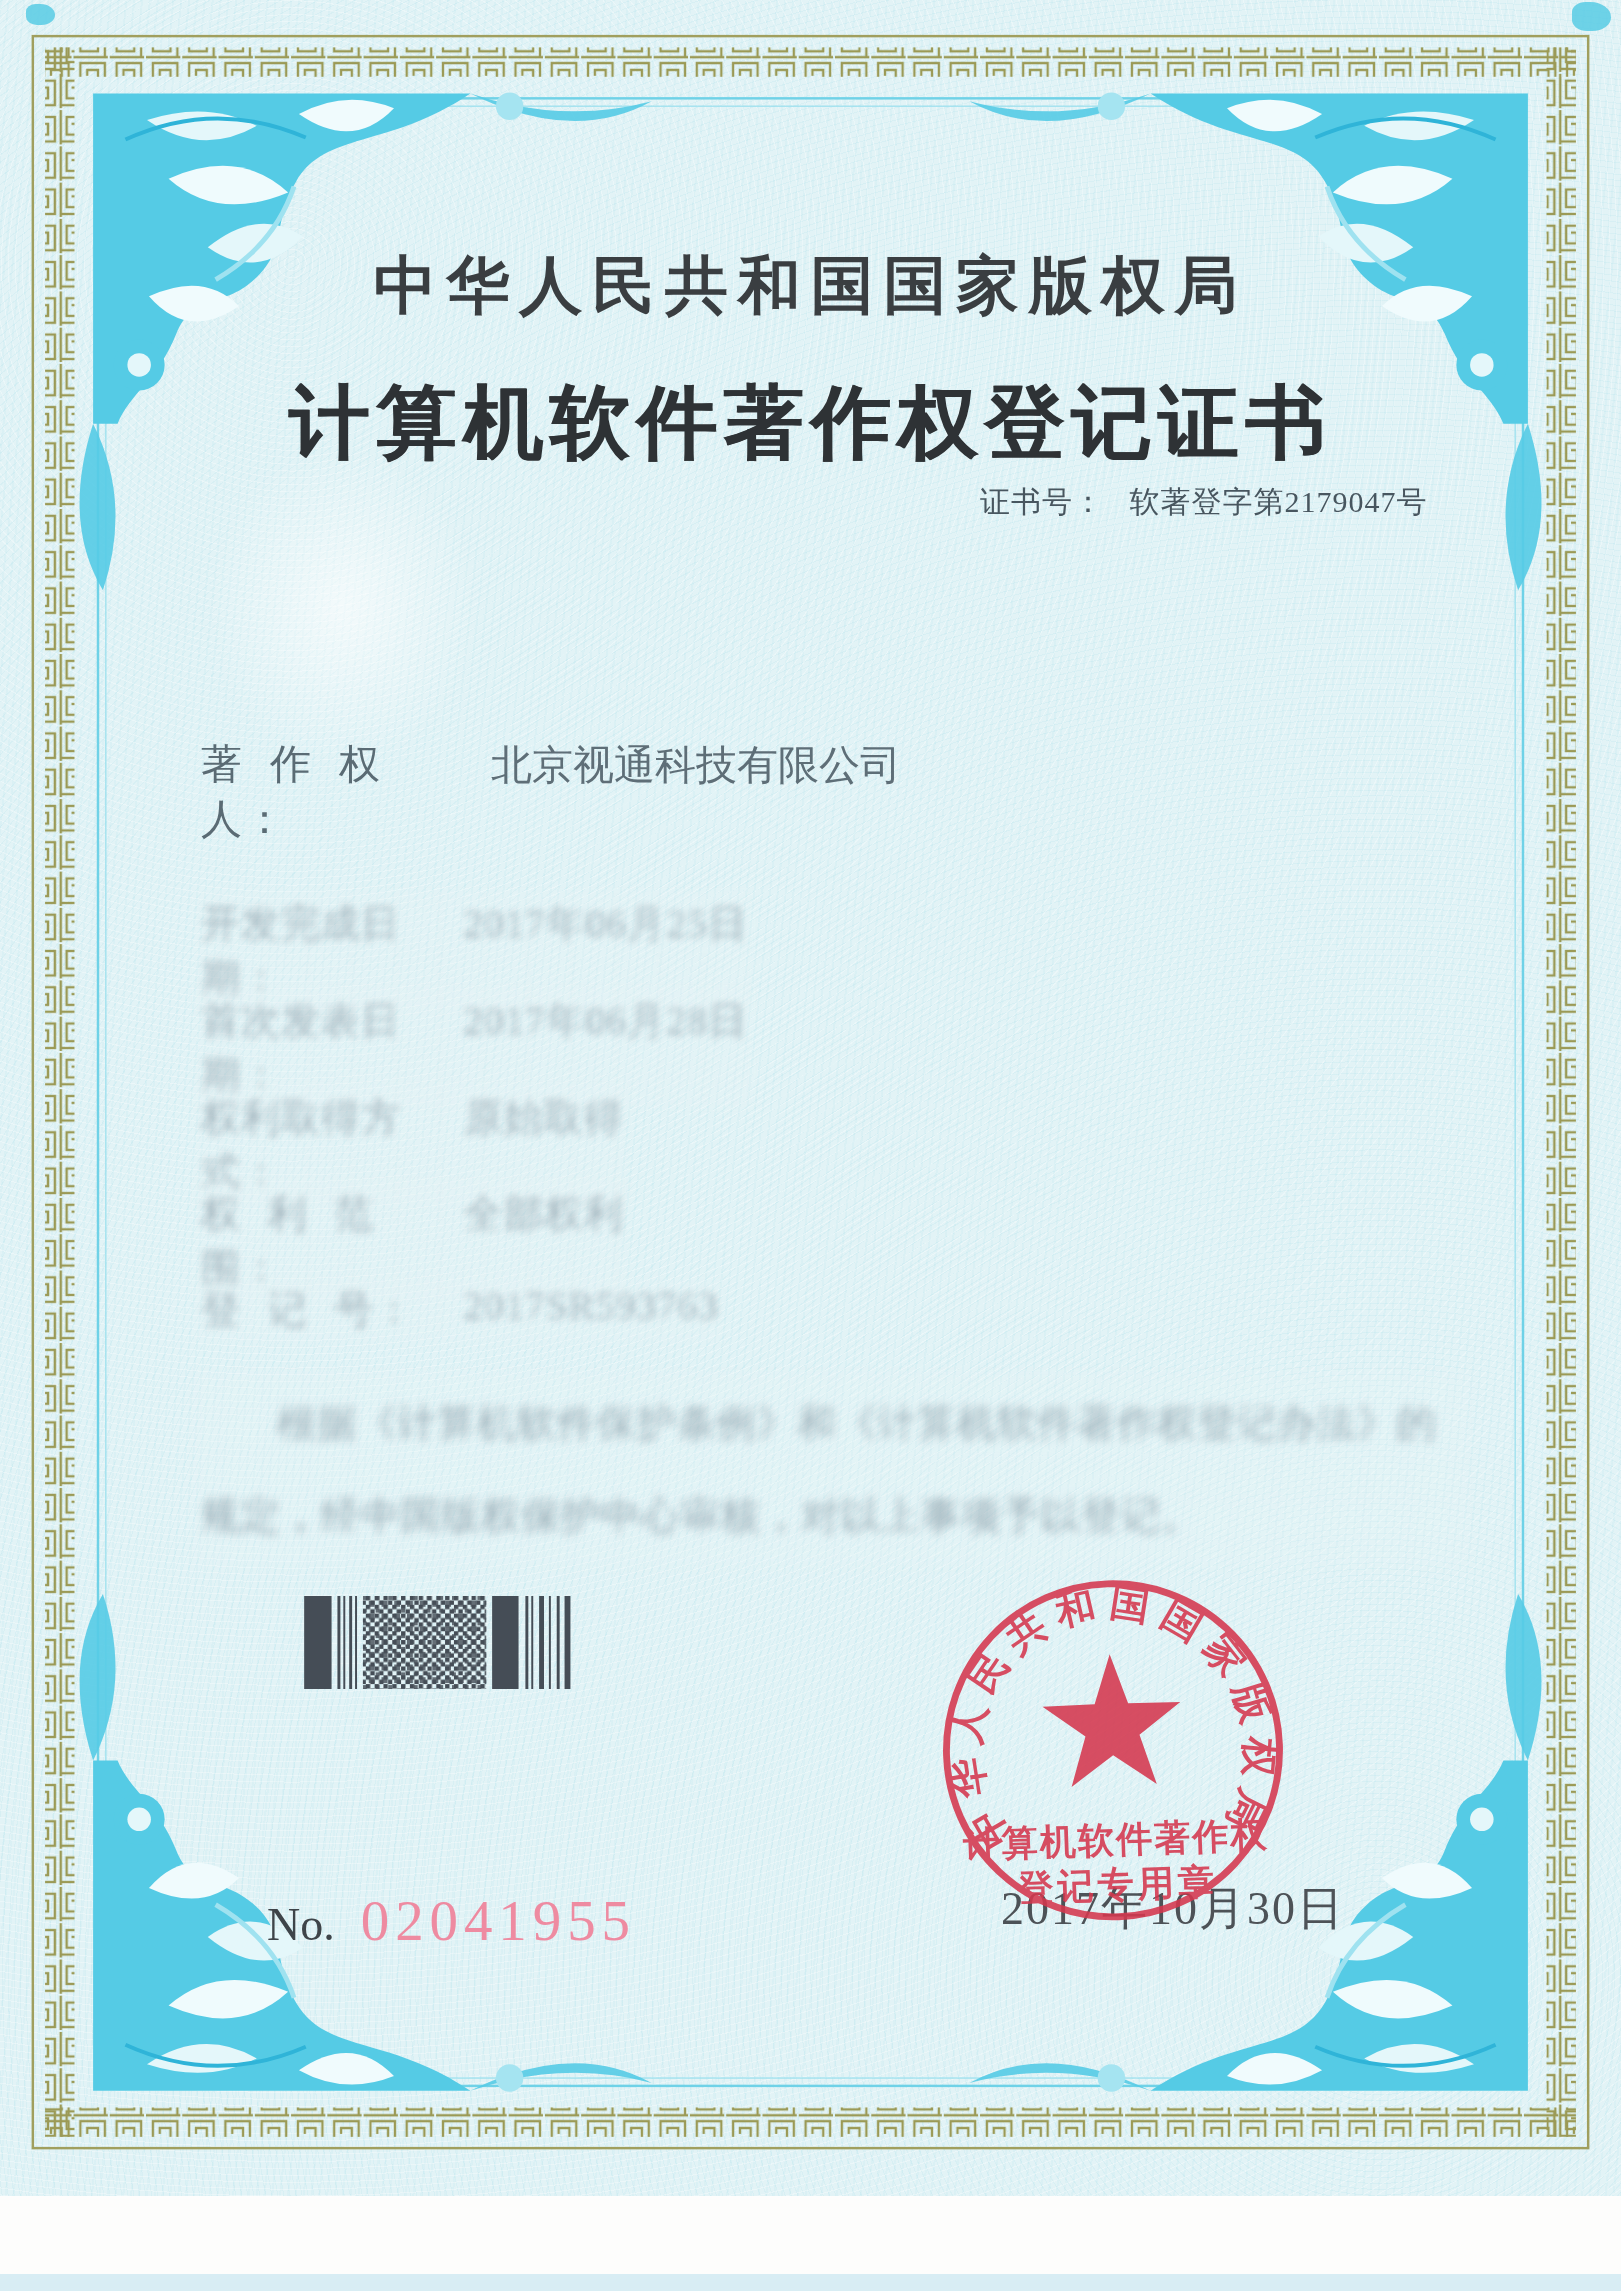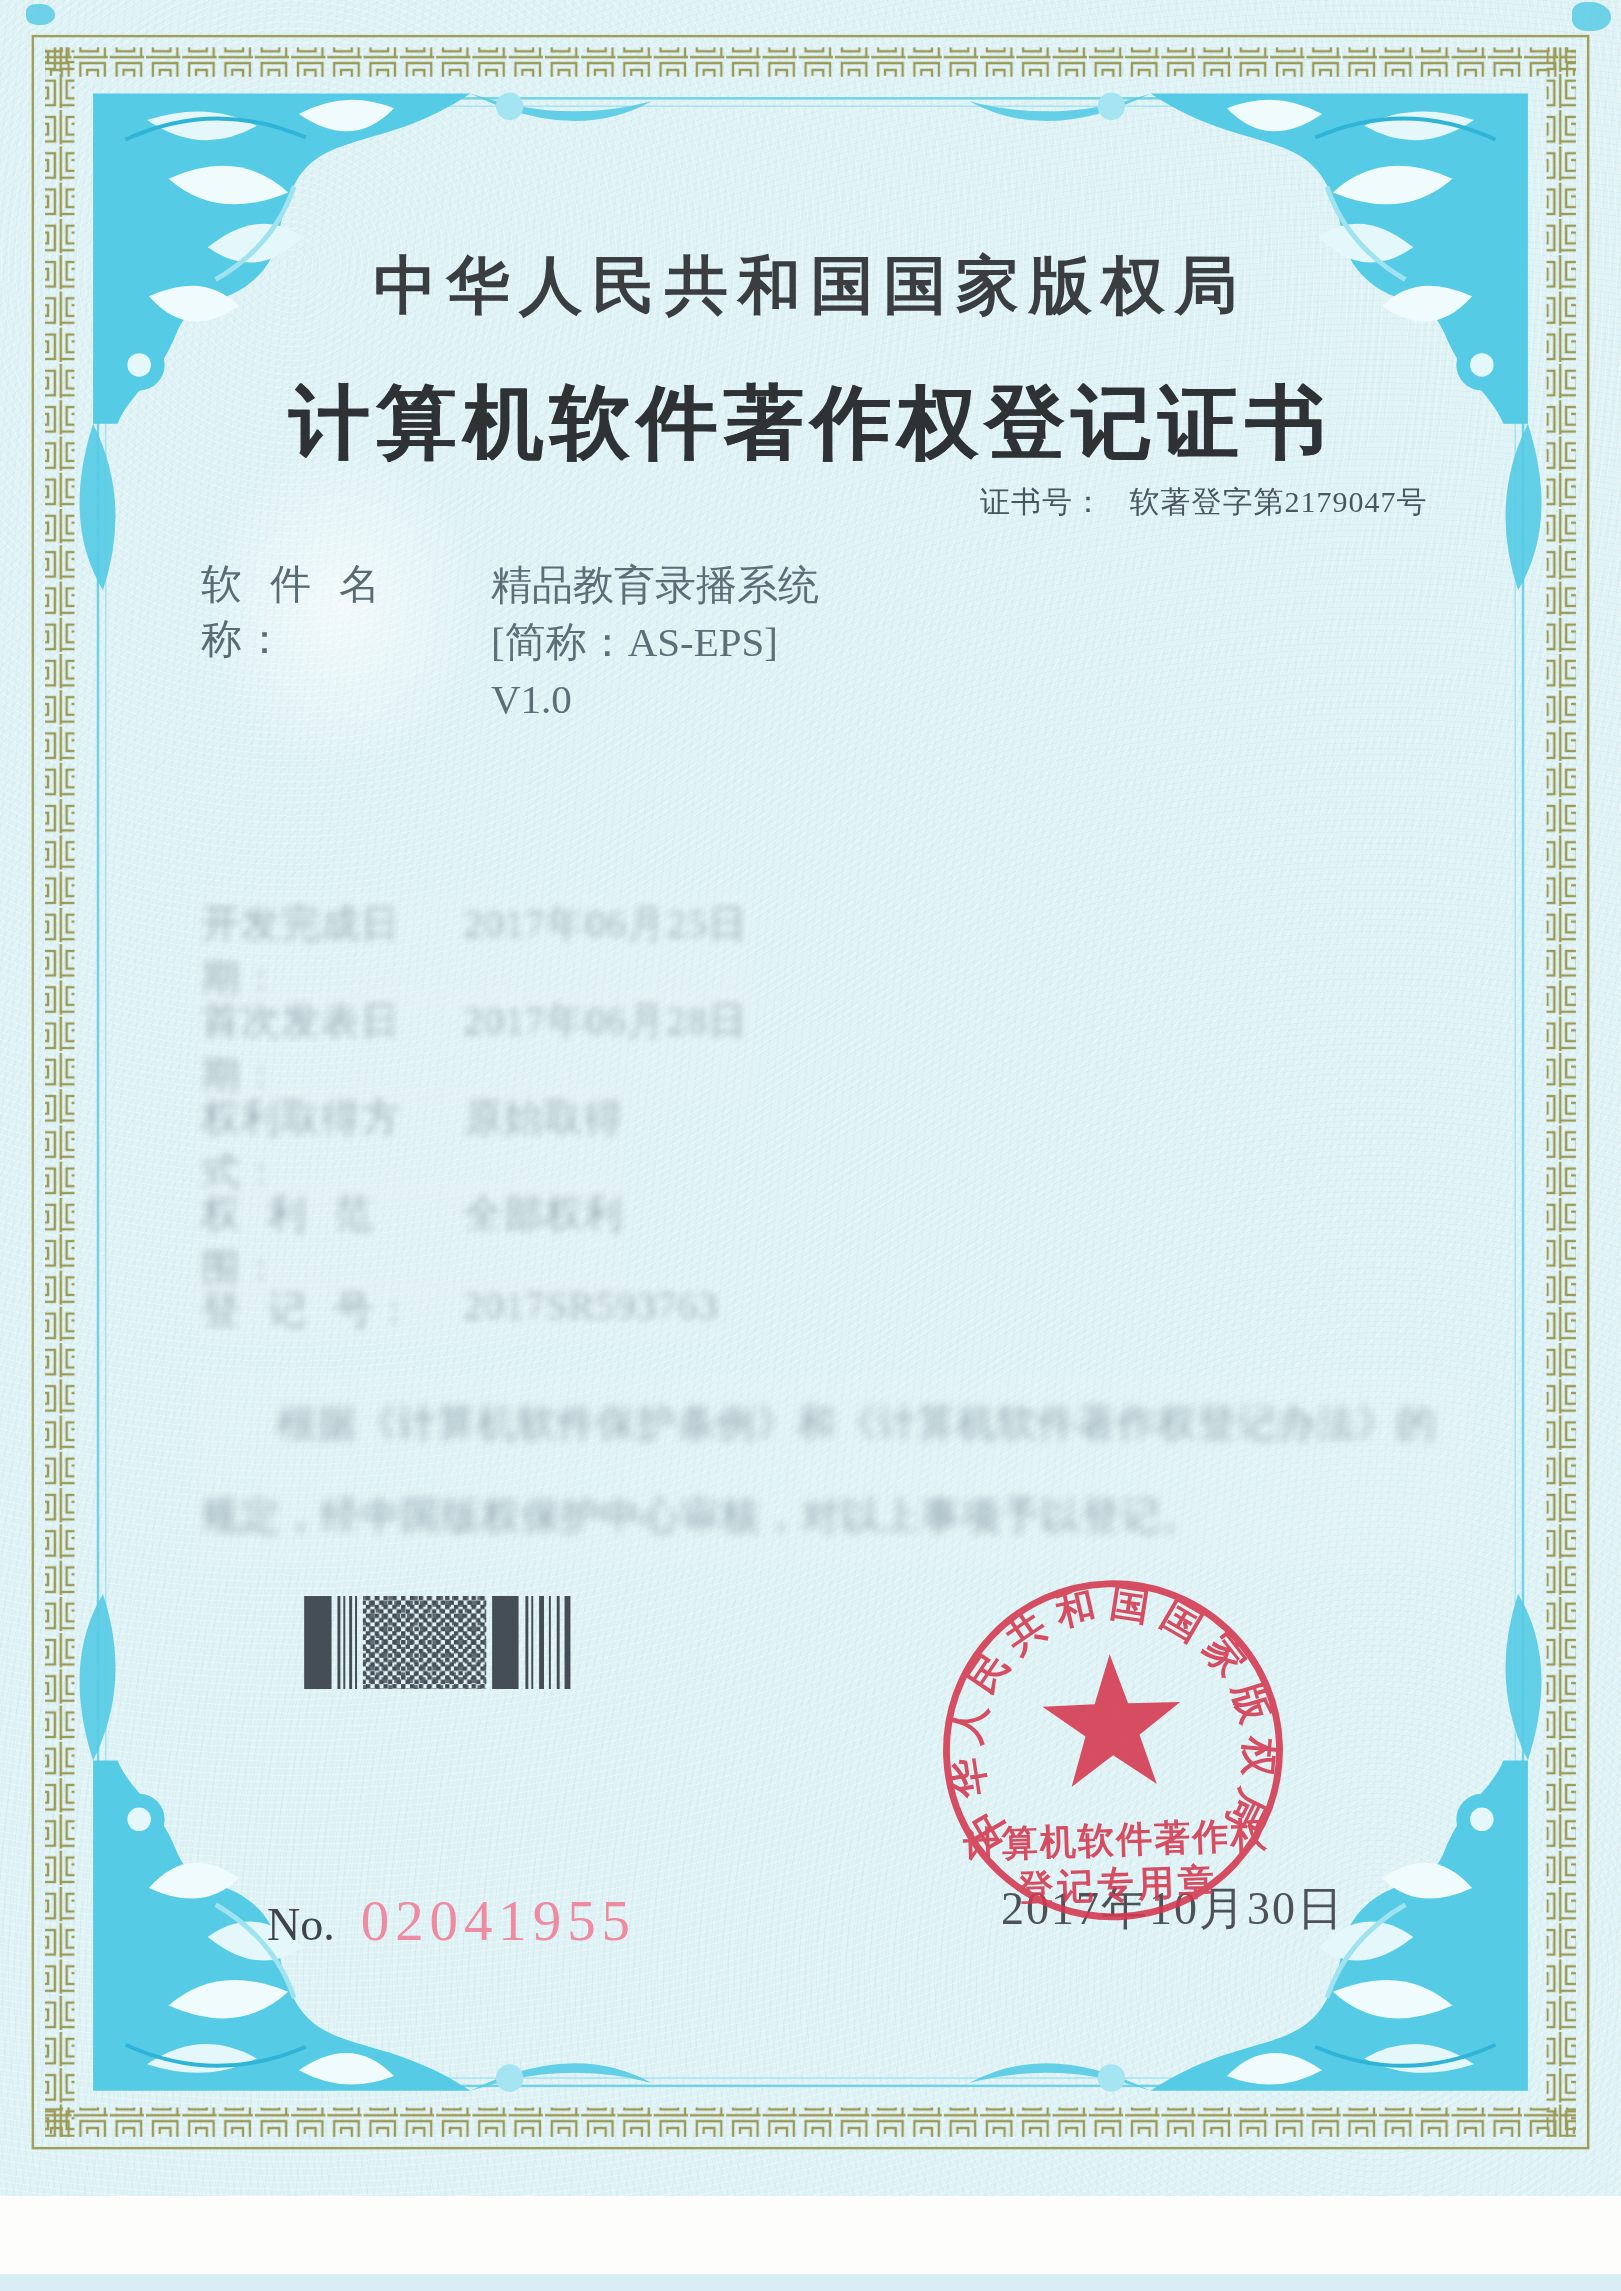--- a/index.html
+++ b/index.html
@@ -124,29 +124,25 @@
     <div class="content">
 
       <div class="authority">中华人民共和国国家版权局</div>
       <div class="doc-title">计算机软件著作权登记证书</div>
 
       <div class="cert-no">
         <span>证书号：</span>
         <span>软著登字第2179047号</span>
       </div>
 
-      <div class="field-row row-name">
-        <div class="field-label">软 件 名 称：</div>
-        <div class="field-value">
-          <div>精品教育录播系统</div>
-          <div>[简称：AS-EPS]</div>
-          <div>V1.0</div>
-        </div>
-      </div>
-
+
+      <div class="field-row row-owner">
+        <div class="field-label">著 作 权 人：</div>
+        <div class="field-value">北京视通科技有限公司</div>
+      </div>
 
       <div class="redacted-row mosaic rr1">
         <div class="r-label">开发完成日期：</div>
         <div class="r-value">2017年06月25日</div>
       </div>
       <div class="redacted-row mosaic rr2">
         <div class="r-label">首次发表日期：</div>
         <div class="r-value">2017年06月28日</div>
       </div>
       <div class="redacted-row mosaic rr3">

